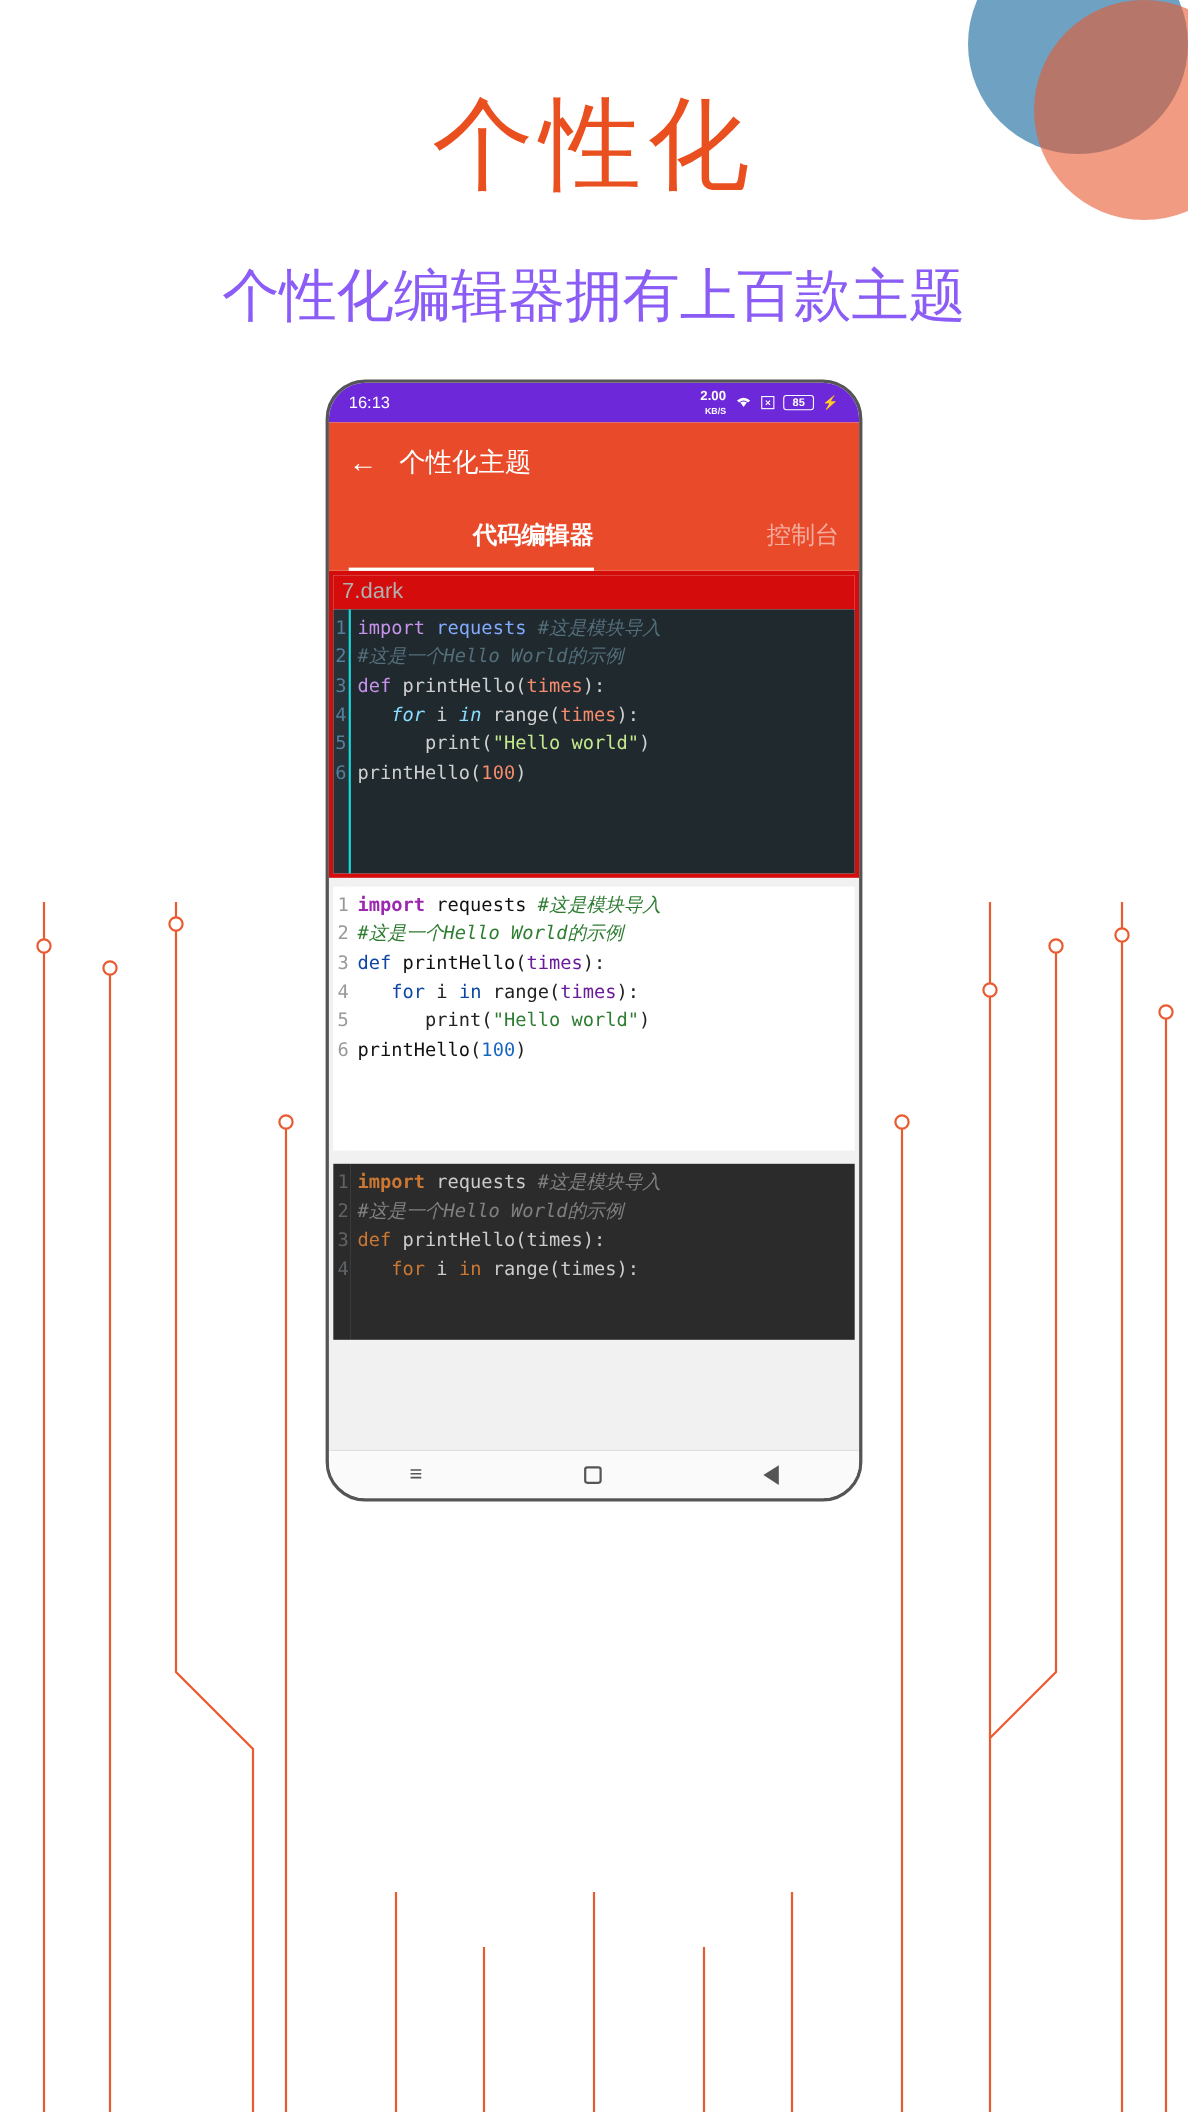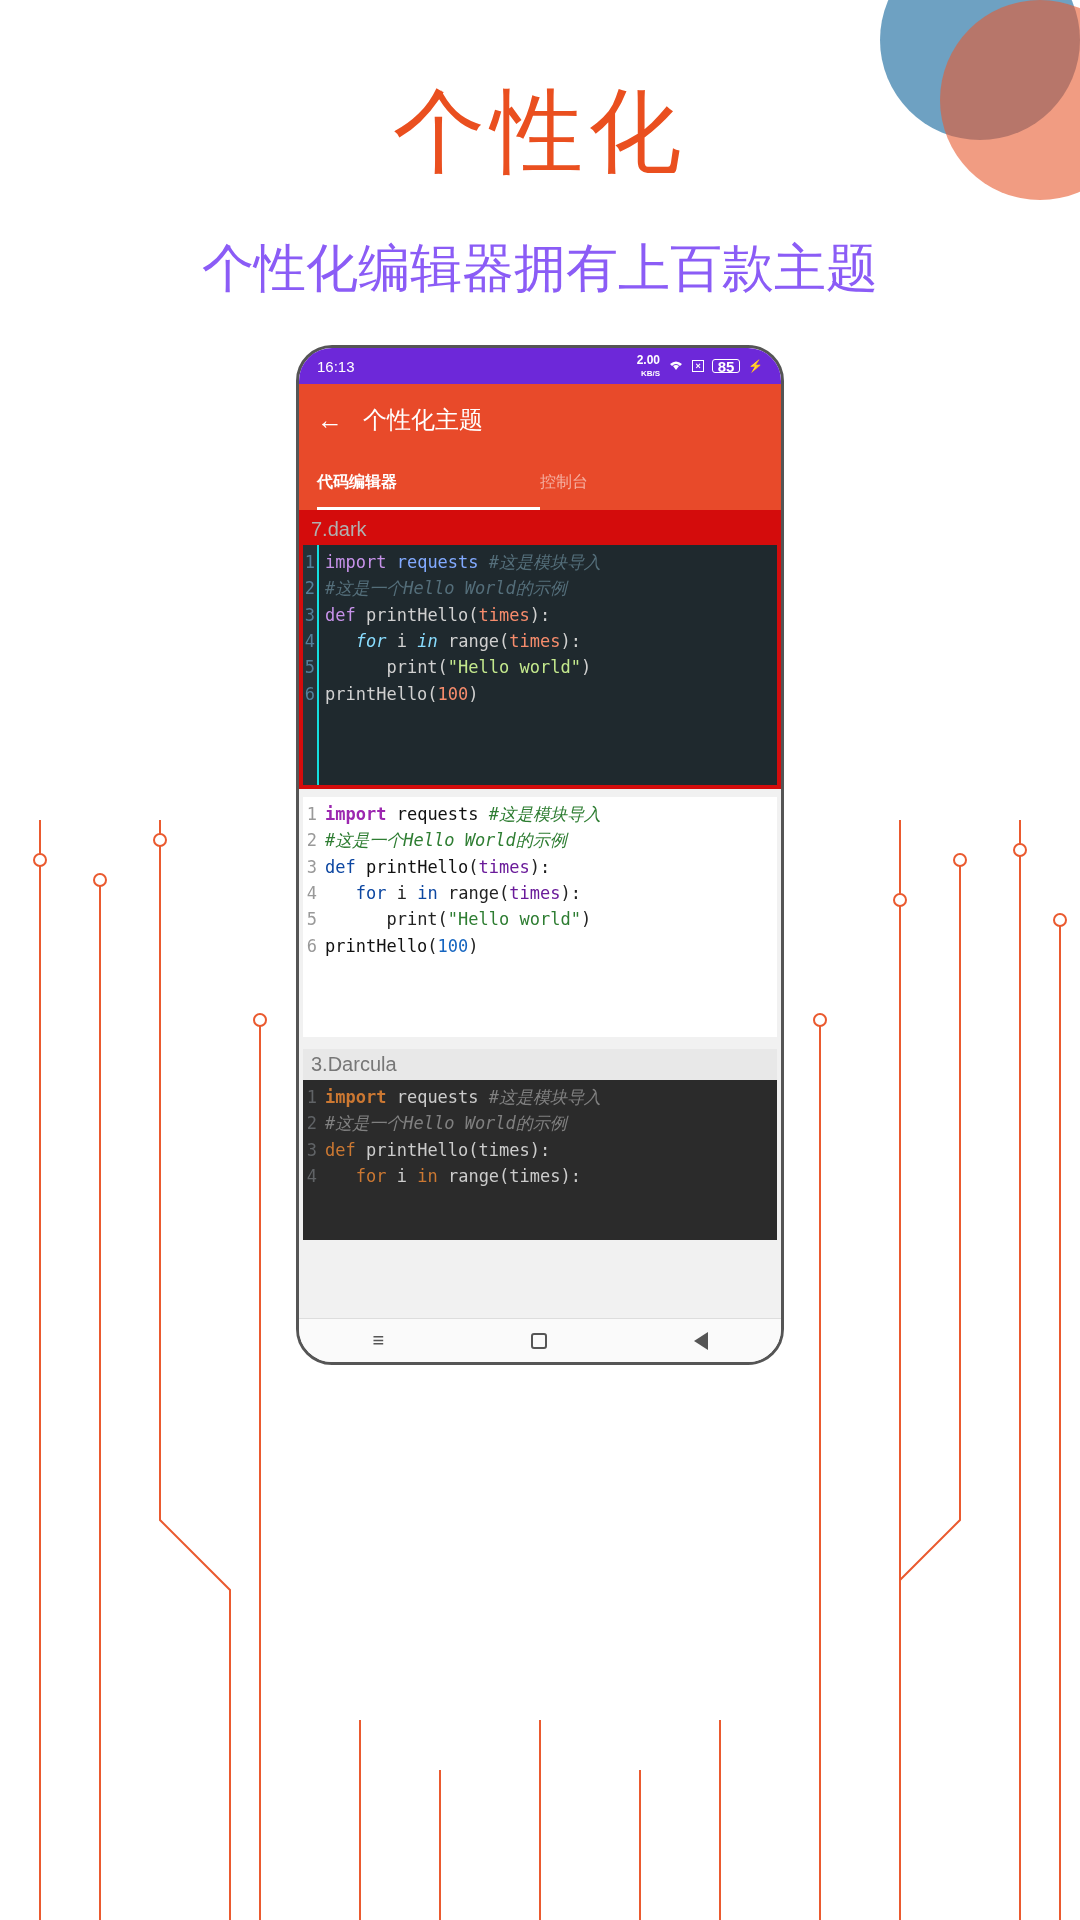--- a/index.html
+++ b/index.html
@@ -67,39 +67,39 @@
   display: flex;
   align-items: center;
   padding: 0 18px;
   font-size: 15px;
   justify-content: space-between;
 }
 .statusbar .right { display: flex; gap: 8px; align-items: center; font-size: 12px; font-weight: bold; }
 .battery {
   border: 1px solid #fff; width: 28px; height: 14px; border-radius: 3px;
   position: relative; display: inline-flex; align-items: center; justify-content: center;
-  font-size: 15px;
+  font-size: 10px;
 }
 .appbar {
   background: #e84a2a;
   color: #fff;
   padding: 20px 18px 0;
 }
 .appbar-row { display: flex; align-items: center; gap: 20px; }
 .back-arrow { font-size: 26px; }
 .appbar-title { font-size: 24px; font-weight: 500; }
 .tabs {
   display: flex;
   margin-top: 24px;
 }
 .tab {
   flex: 1;
-  text-align: left;
+  text-align: right;
   padding: 12px 0 14px;
-  font-size: 16px;
+  font-size: 22px;
   color: rgba(255,255,255,0.55);
 }
 .tab.active {
   color: #fff;
   font-weight: 600;
   border-bottom: 3px solid #fff;
 }
 .scroll {
   flex: 1;
   overflow: hidden;
@@ -278,21 +278,20 @@
         <div class="ec"><span class="k-imp-l">import</span> <span class="k-mod-l">requests</span> <span class="k-cmt-l">#这是模块导入</span>
 <span class="k-cmt-l">#这是一个Hello World的示例</span>
 <span class="k-def-l">def</span> <span class="k-fn-l">printHello</span>(<span class="k-arg-l">times</span>):
    <span class="k-for-l">for</span> <span>i</span> <span class="k-for-l">in</span> <span>range</span>(<span class="k-arg-l">times</span>):
       <span>print</span>(<span class="k-str-l">"Hello world"</span>)
 <span class="k-fn-l">printHello</span>(<span class="k-num-l">100</span>)</div>
       </div>
     </div>
 
     <div class="theme-card">
-      <div class="theme-label">3.Darcula</div>
       <div class="editor ed-darc">
         <div class="eg"><span>1</span><br><span>2</span><br><span>3</span><br><span>4</span></div>
         <div class="ec"><span class="k-imp-c">import</span> <span class="k-mod-c">requests</span> <span class="k-cmt-c">#这是模块导入</span>
 <span class="k-cmt-c">#这是一个Hello World的示例</span>
 <span class="k-def-c">def</span> <span class="k-fn-c">printHello</span>(<span class="k-arg-c">times</span>):
    <span class="k-for-c">for</span> <span>i</span> <span class="k-for-c">in</span> <span>range</span>(<span class="k-arg-c">times</span>):</div>
       </div>
     </div>
 
   </div>

